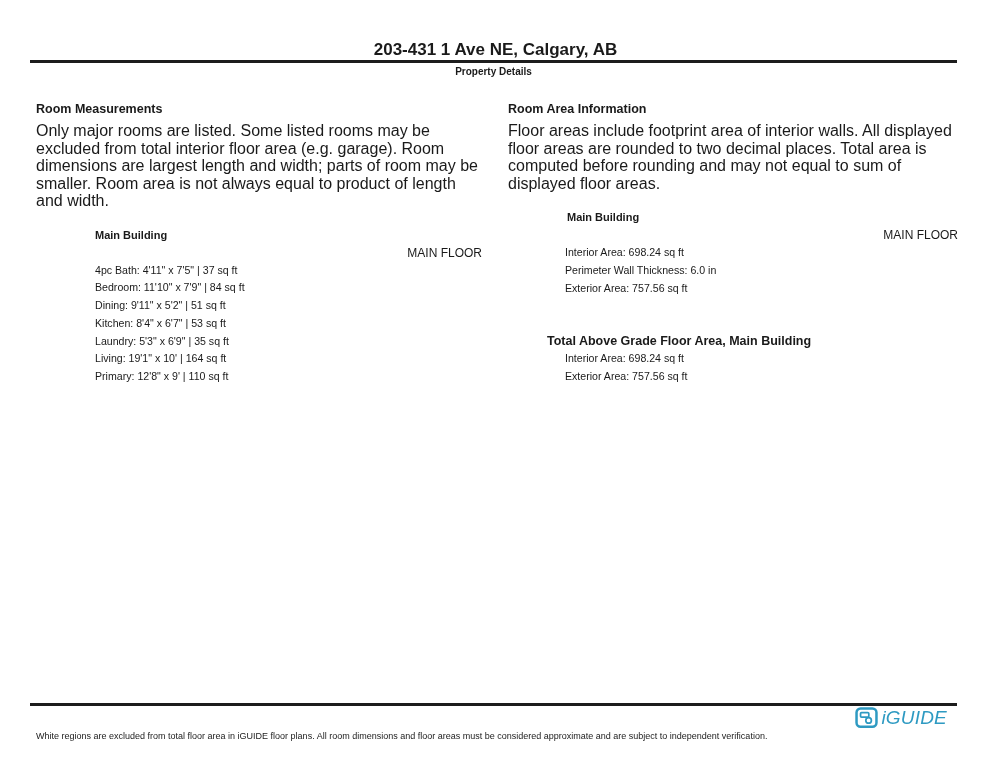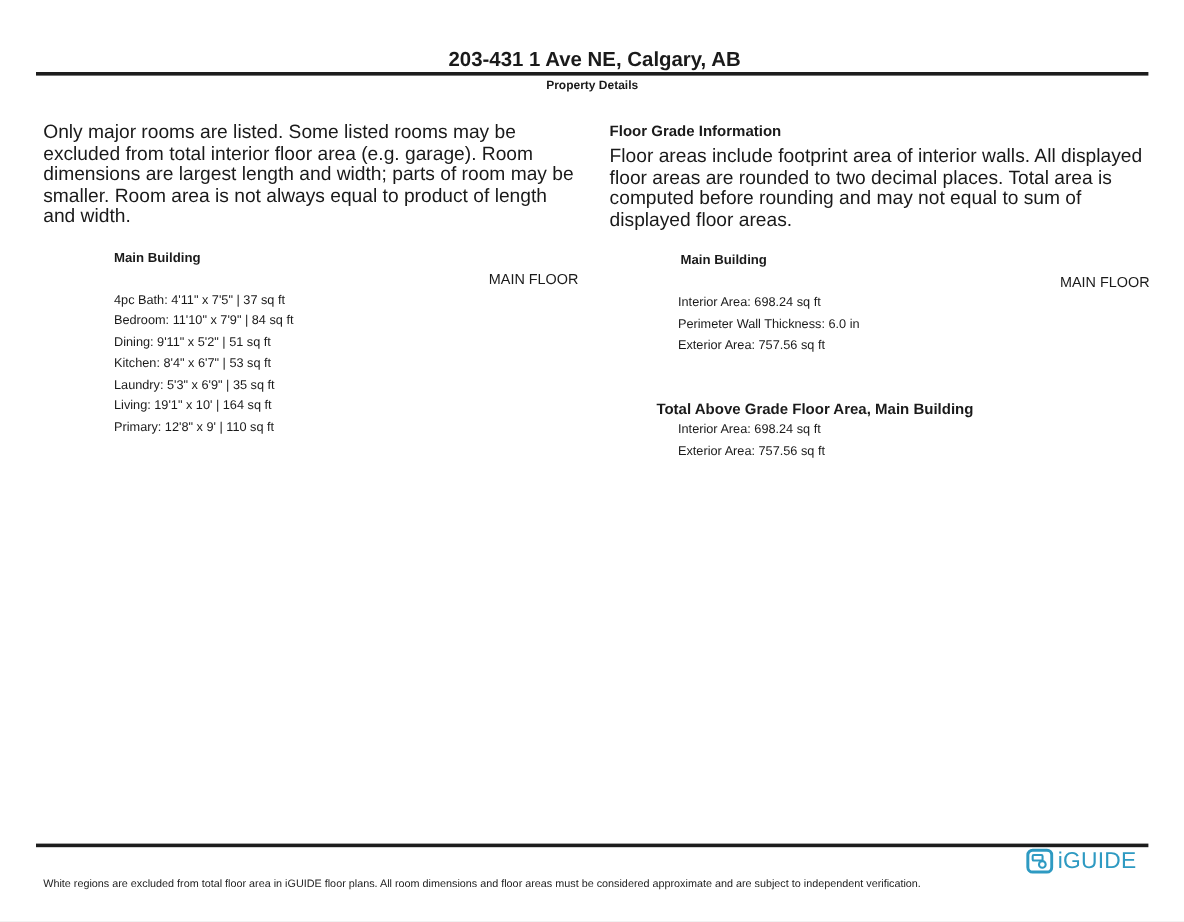--- a/index.html
+++ b/index.html
@@ -100,58 +100,60 @@
     top: 731px; left: 36px;
     font-size: 9px;
     color: #222222;
   }
   .logo {
     position: absolute;
     top: 706px; right: 40px;
     display: flex;
     align-items: center;
     gap: 3px;
+    font-style: italic;
   }
   .logo-text {
     font-size: 19px;
     line-height: 23px;
     letter-spacing: 0.2px;
   }
 </style>
 </head>
 <body>
 
 <div class="page">
 
   <h1 class="title">203-431 1 Ave NE, Calgary, AB</h1>
   <div class="header-rule"></div>
   <h2 class="subtitle">Property Details</h2>
 
   <div class="columns">
 
     <section class="col col-left">
+      <h3 class="section-heading">Room Measurements</h3>
       <p class="section-desc">Only major rooms are listed. Some listed rooms may be excluded from total interior floor area (e.g. garage). Room dimensions are largest length and width; parts of room may be smaller. Room area is not always equal to product of length and width.</p>
 
       <div class="building">
         <div class="building-name">Main Building</div>
         <div class="floor-name">MAIN FLOOR</div>
         <div class="line-list">
           <div class="line">4pc Bath: 4'11" x 7'5" | 37 sq ft</div>
           <div class="line">Bedroom: 11'10" x 7'9" | 84 sq ft</div>
           <div class="line">Dining: 9'11" x 5'2" | 51 sq ft</div>
           <div class="line">Kitchen: 8'4" x 6'7" | 53 sq ft</div>
           <div class="line">Laundry: 5'3" x 6'9" | 35 sq ft</div>
           <div class="line">Living: 19'1" x 10' | 164 sq ft</div>
           <div class="line">Primary: 12'8" x 9' | 110 sq ft</div>
         </div>
       </div>
     </section>
 
     <section class="col col-right">
-      <h3 class="section-heading">Floor Grade Information</h3>
+      <h3 class="section-heading">Room Area Information</h3>
       <p class="section-desc">Floor areas include footprint area of interior walls. All displayed floor areas are rounded to two decimal places. Total area is computed before rounding and may not equal to sum of displayed floor areas.</p>
 
       <div class="building">
         <div class="building-name">Main Building</div>
         <div class="floor-name">MAIN FLOOR</div>
         <div class="line-list">
           <div class="line">Interior Area: 698.24 sq ft</div>
           <div class="line">Perimeter Wall Thickness: 6.0 in</div>
           <div class="line">Exterior Area: 757.56 sq ft</div>
         </div>

